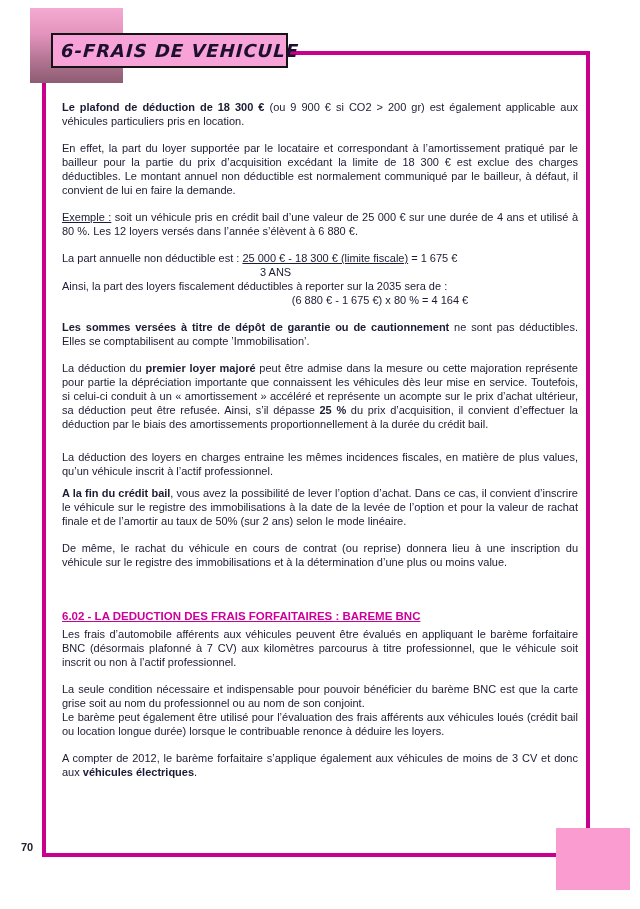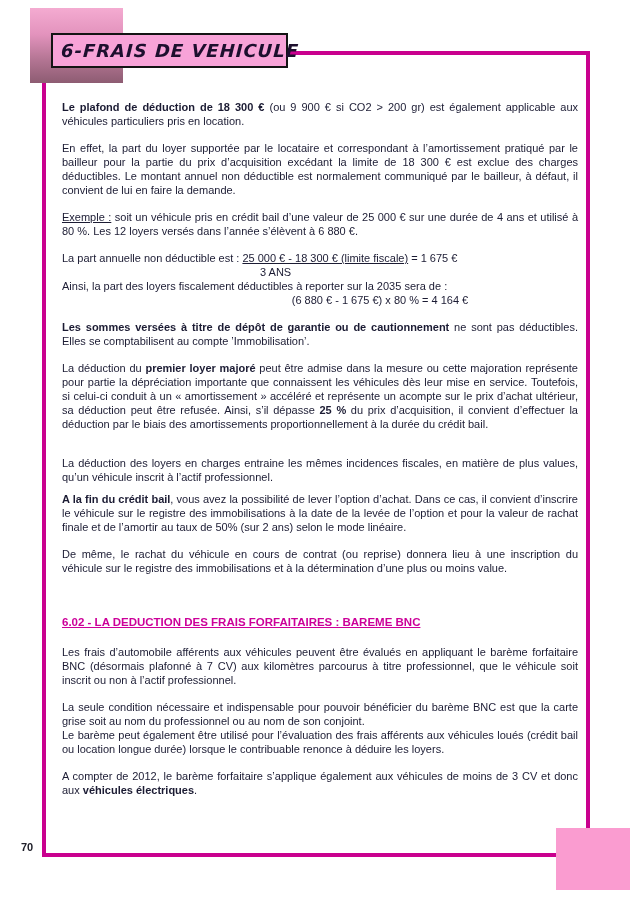--- a/index.html
+++ b/index.html
@@ -57,33 +57,33 @@
     left: 62px; top: 100px;
     width: 516px;
     z-index: 2;
     font-size: 11px;
     line-height: 14px;
     color: #1b1b33;
     text-align: justify;
   }
   .para { margin: 0 0 13px 0; }
   .mb24 { }
-  .mb19 { margin-bottom: 25px; }
+  .mb19 { margin-bottom: 19px; }
   .mb25 { margin-bottom: 8px; }
   .mb40 { margin-bottom: 40px; }
   .b { font-weight: bold; }
   .u { text-decoration: underline; }
   .frac-bottom { padding-left: 198px; text-align: left; }
   .formula-center { padding-left: 120px; text-align: center; }
   .section-heading {
     color: #cc0099;
     font-weight: bold;
     font-size: 11.5px;
     text-decoration: underline;
-    margin: 0 0 16px 0;
+    margin: 0 0 4px 0;
     text-align: left;
   }
   .lines { text-align: justify; }
   
   .corner-square-bottom {
     position: absolute;
     left: 556px; top: 828px;
     width: 74px; height: 62px;
     background: #fa9cd0;
     z-index: 4;

